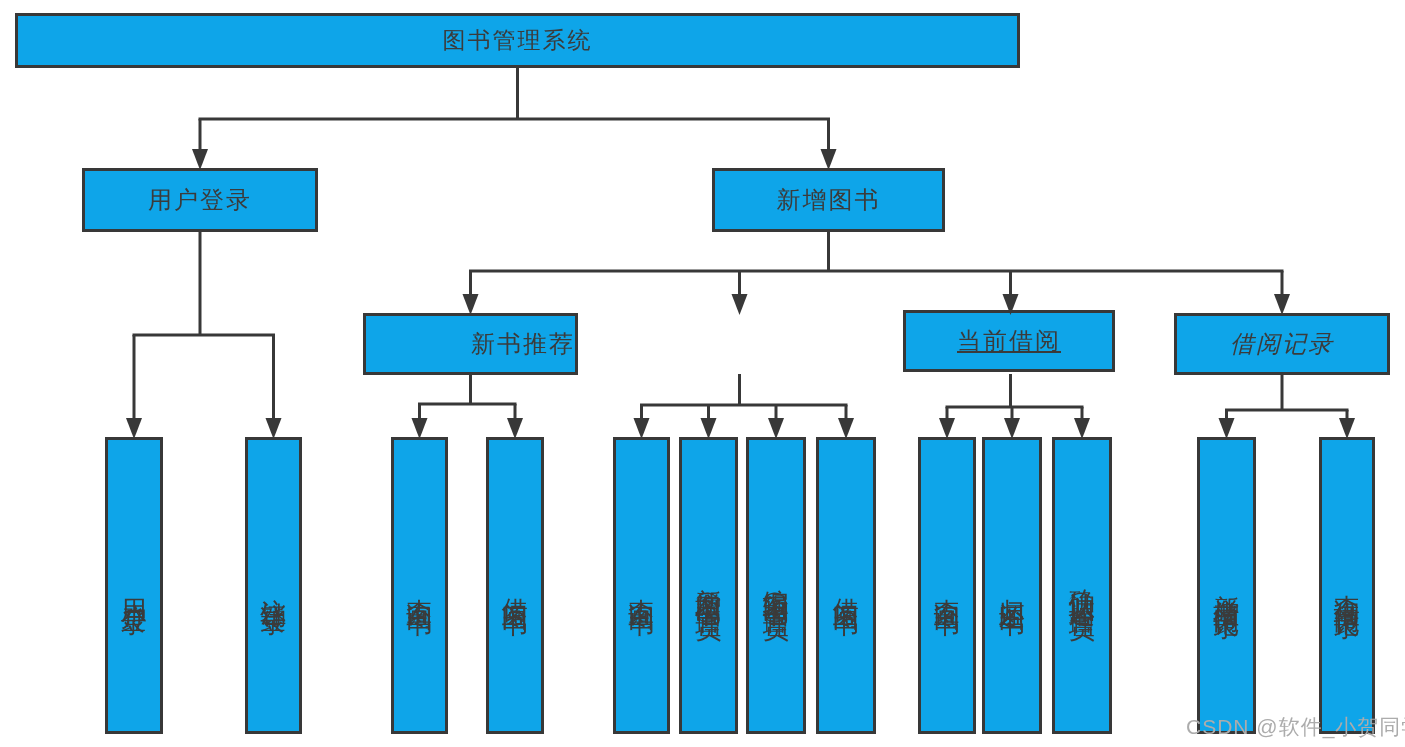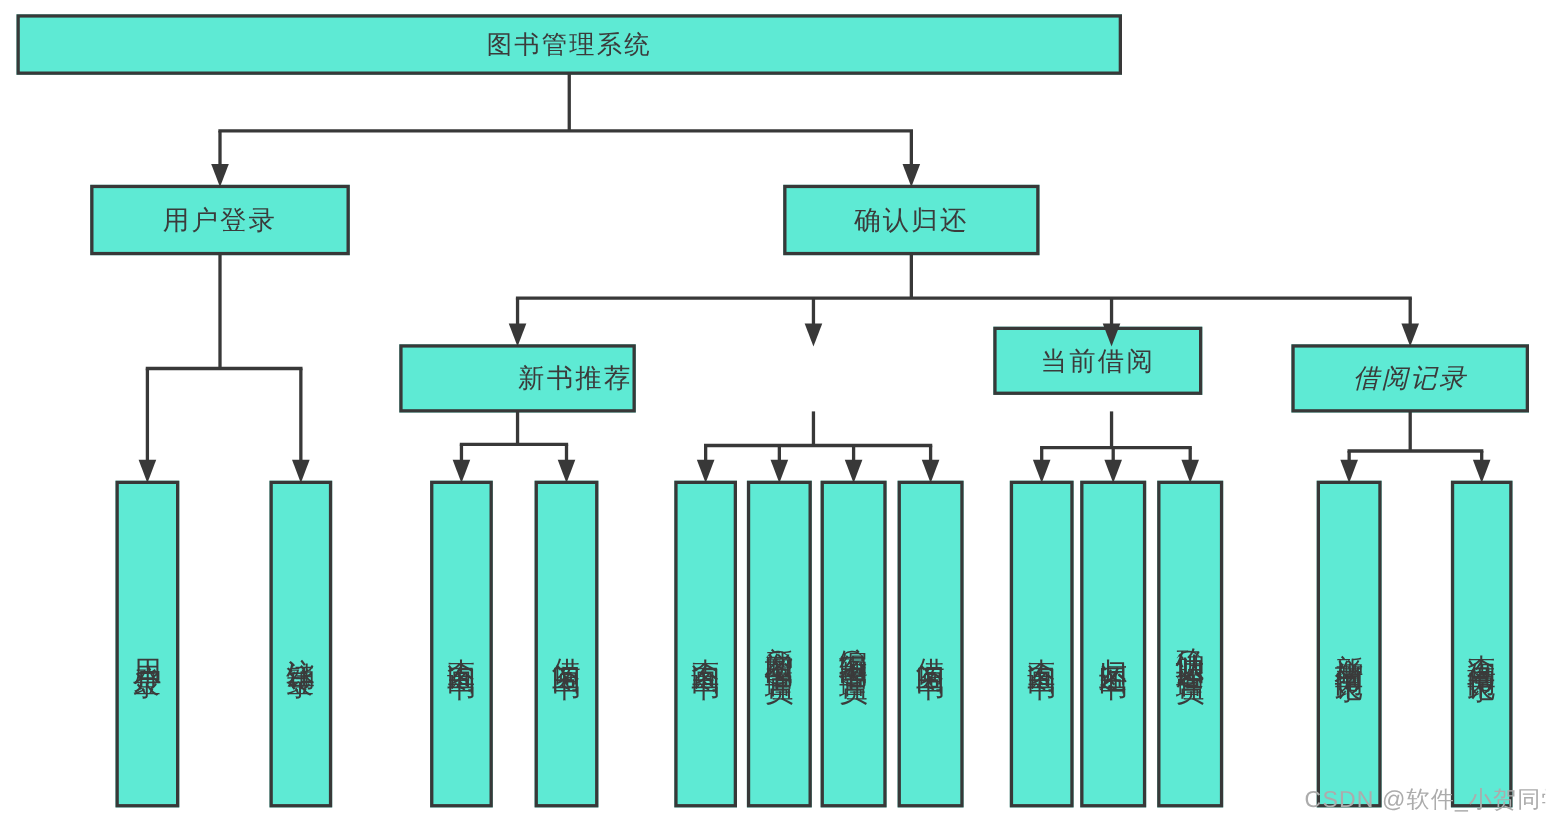--- a/index.html
+++ b/index.html
@@ -7,21 +7,21 @@
     position:relative;
     width:1405px;height:747px;
     background:#ffffff;
     font-family:"Liberation Sans","DejaVu Sans",sans-serif;
     overflow:hidden;
   }
   .node{
     position:absolute;
     box-sizing:border-box;
     border:3px solid var(--line,#383838);
-    background:#5eead4;
+    background:#0ea5e9;
     display:flex;
     align-items:center;
     justify-content:center;
     color:var(--text,#3b3b3b);
   }
   .node span{
     font-size:24px;
     letter-spacing:2px;
     white-space:nowrap;
   }
@@ -53,26 +53,26 @@
 
 <div id="stage">
   <div class="watermark">CSDN @软件_小贺同学</div>
 <div class="node root" style="left: 15px; top: 13px; width: 1005px; height: 55px;">
       <span>图书管理系统</span>
     </div>
     <div class="node" style="left: 82px; top: 168px; width: 236px; height: 64px;">
       <span>用户登录</span>
     </div>
     <div class="node" style="left: 712px; top: 168px; width: 233px; height: 64px;">
-      <span>确认归还</span>
+      <span>新增图书</span>
     </div>
     <div class="node" style="left: 363px; top: 313px; width: 215px; height: 62px; justify-content: flex-end;">
       <span>新书推荐</span>
     </div>
-    <div class="node" style="left: 903px; top: 297px; width: 190px; height: 62px;">
+    <div class="node" style="left: 903px; top: 310px; width: 212px; height: 62px; text-decoration: underline;">
       <span>当前借阅</span>
     </div>
     <div class="node" style="left: 1174px; top: 313px; width: 216px; height: 62px; font-style: italic;">
       <span>借阅记录</span>
     </div>
     <div class="node vertical" style="left: 105px; top: 437px; width: 58px; height: 297px;">
       <span>用户登录</span>
     </div>
     <div class="node vertical" style="left: 245px; top: 437px; width: 57px; height: 297px;">
       <span>注销登录</span>

